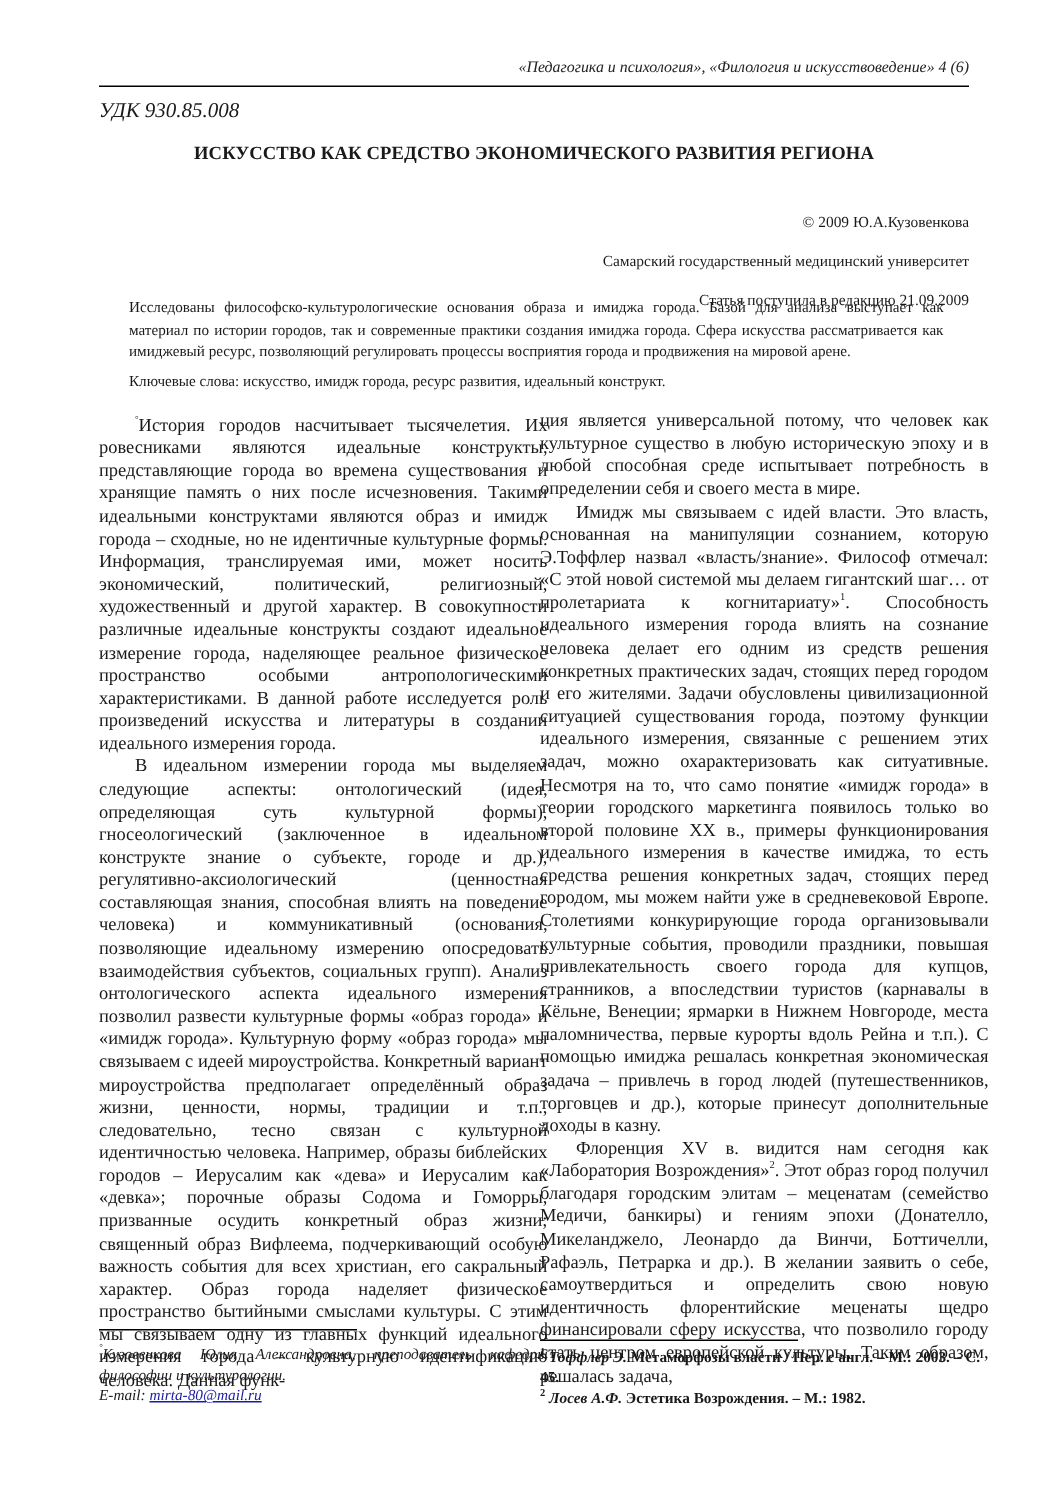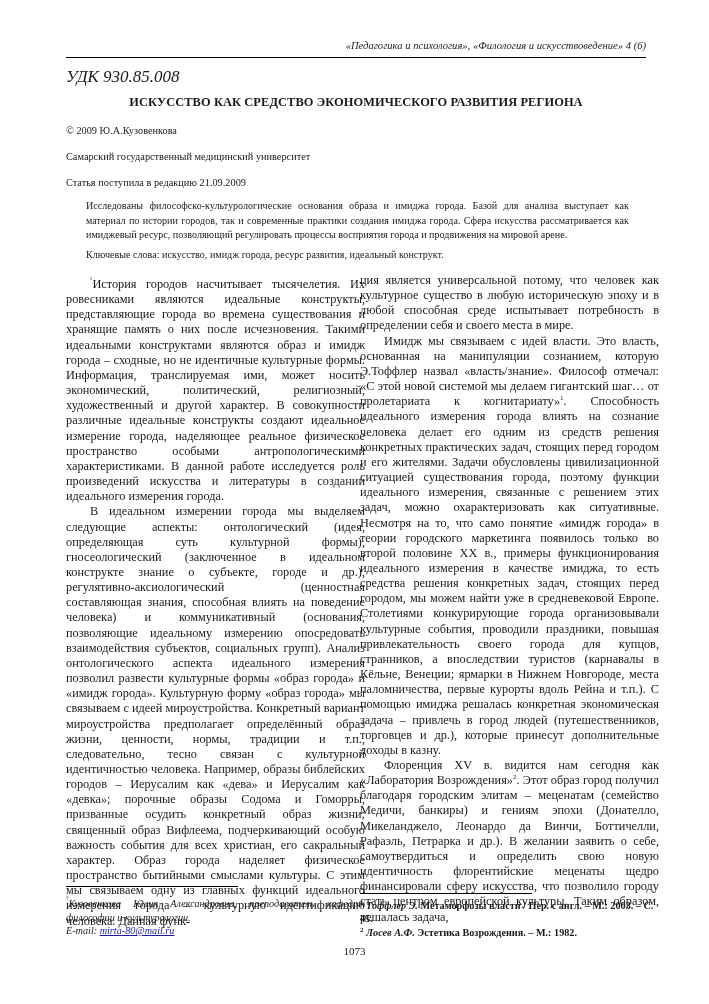--- a/index.html
+++ b/index.html
@@ -5,24 +5,24 @@
   html, body { margin: 0; padding: 0; background: #ffffff; }
   body { width: 709px; height: 1004px; position: relative; overflow: hidden;
          font-family: "Liberation Serif", "DejaVu Serif", serif; color: #1a1a1a; }
   .page { position: absolute; left: 0; top: 0; width: 709px; height: 1004px; }
 
   .running-head { position: absolute; left: 66px; right: 63px; top: 40px;
     font-size: 10.6px; font-style: italic; text-align: right; color: #222; }
   .head-rule { position: absolute; left: 66px; right: 63px; top: 57px; height: 0;
     border-top: 1.4px solid #000; }
 
-  .udk { position: absolute; left: 66px; top: 67px; font-size: 17px; font-style: italic; text-align: center; }
+  .udk { position: absolute; left: 66px; top: 67px; font-size: 14px; font-style: italic; text-align: center; }
   .title { position: absolute; left: 66px; right: 63px; top: 95px; text-align: center;
     font-size: 12.4px; font-weight: bold; letter-spacing: 0.1px; }
-  .center-line { position: absolute; left: 66px; right: 63px; text-align: left; font-size: 10.3px; }
+  .center-line { position: absolute; left: 66px; right: 63px; text-align: right; font-size: 10.3px; margin-top: 18px; }
   .copyright { top: 125px; }
   .affiliation { top: 151px; }
   .received { top: 177px; }
 
   .abstract { position: absolute; left: 86px; right: 80px; top: 199px;
     font-size: 10.1px; line-height: 14.6px; text-align: justify; }
   .keywords { position: absolute; left: 86px; right: 80px; top: 249px;
     font-size: 10.1px; }
 
   .col { position: absolute; top: 273px; width: 299px;
@@ -78,14 +78,13 @@
     <span class="marker">°</span><span>Кузовенкова Юлия Александровна, преподаватель кафедры философии и культурологии.</span><br>
     <span>E-mail: </span><a class="email">mirta-80@mail.ru</a>
   </div>
 
   <div class="fn-rule right"></div>
   <div class="footnote-right">
     <div><sup>1</sup> <span class="author">Тоффлер Э.</span><span> Метаморфозы власти / Пер. с англ. – М.: 2003. – С. 45.</span></div>
     <div><sup>2</sup> <span class="author">Лосев А.Ф.</span><span> Эстетика Возрождения. – М.: 1982.</span></div>
   </div>
 
-  <div class="page-number">1073</div>
 </div>
 
 </body></html>

